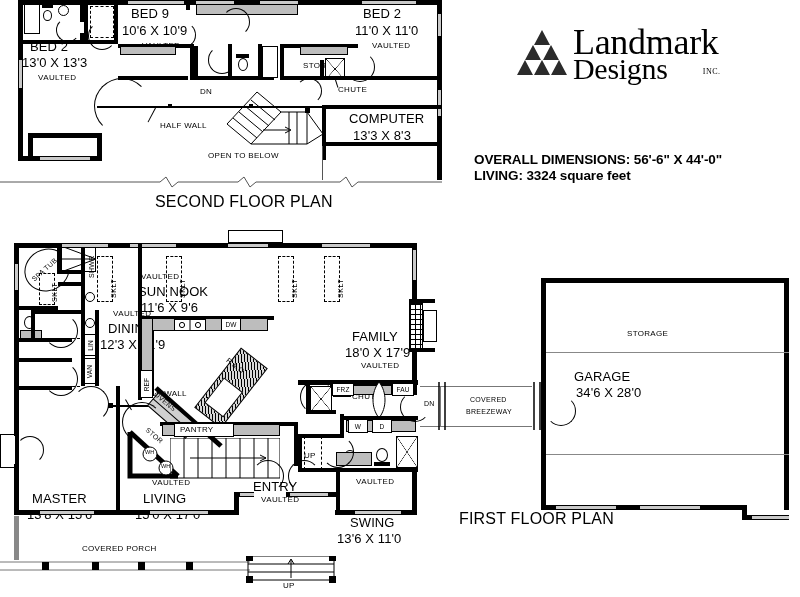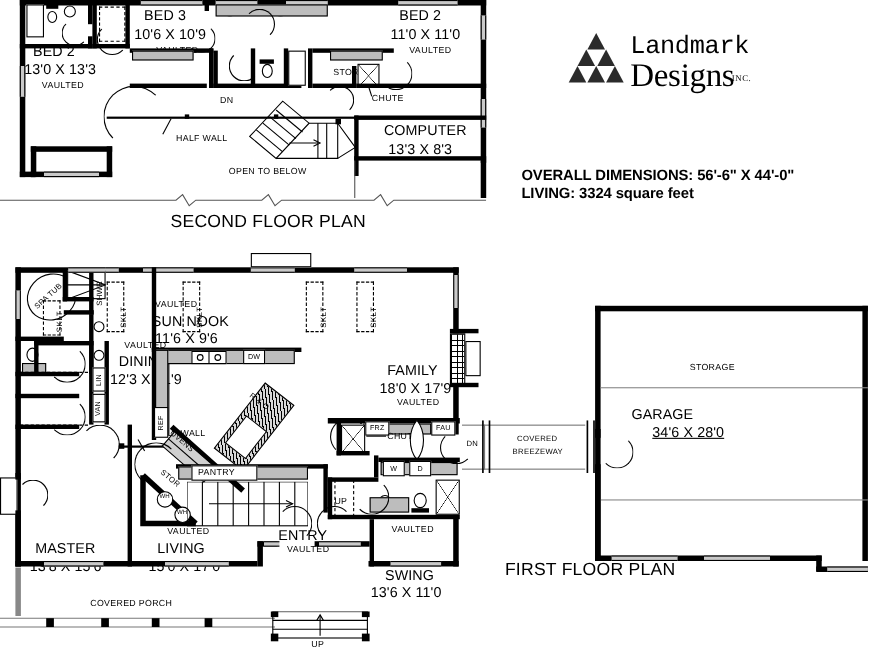--- a/index.html
+++ b/index.html
@@ -92,21 +92,21 @@
   .logo-wrap{position:absolute;display:flex;align-items:flex-start;}
   .tri-stack{position:relative;width:52px;height:46px;}
   .tri{
     position:absolute;
     width:0;height:0;
     border-left:8.5px solid transparent;
     border-right:8.5px solid transparent;
     border-bottom:15px solid #2b2b2b;
   }
   .logo-text{margin-left:4px;}
-  .logo-l1{font-family:Liberation Mono, monospace;font-size:23px;line-height:25px;font-weight:400;letter-spacing:-.3px;}
+  .logo-l1{font-family:Liberation Serif, serif;font-size:36px;line-height:25px;font-weight:400;letter-spacing:-.3px;}
   .logo-l2{font-family:"Liberation Serif", serif;font-size:30px;line-height:28px;font-weight:400;letter-spacing:-.3px;position:relative;}
   .logo-inc{font-family:"Liberation Serif", serif;font-size:8px;position:absolute;right:-2px;bottom:-3px;letter-spacing:.5px;}
   
   .spec-block{position:absolute;font-size:13.5px;font-weight:bold;line-height:16px;letter-spacing:-.1px;}
   .credit{position:absolute;font-size:13px;line-height:16px;letter-spacing:.1px;}
   .credit .t1{font-weight:bold;}
 </style>
 </head>
 <body>
 
@@ -140,21 +140,21 @@
     <div class="wall" style="left:84px;top:40px;width:34px;height:4px;"></div>
     <div class="wall" style="left:114px;top:0px;width:4px;height:44px;"></div>
     <div class="abs" style="left:90px;top:6px;width:24px;height:32px;border:1px dashed #000;box-sizing:border-box;"></div>
     <div class="swing q-bl" style="left:88px;top:22px;width:28px;height:28px;"></div>
 
     <div class="lbl room-name" style="left:30px;top:40px;">BED 2</div>
     <div class="lbl room-dim" style="left:22px;top:56px;">13'0 X 13'3</div>
     <div class="lbl vaulted" style="left:38px;top:74px;">VAULTED</div>
 
     <div class="win" style="left:128px;top:0px;width:56px;height:5px;"></div>
-    <div class="lbl room-name" style="left:131px;top:7px;">BED 3</div>
+    <div class="lbl room-name" style="left:131px;top:7px;">BED 9</div>
     <div class="lbl room-dim" style="left:122px;top:24px;">10'6 X 10'9</div>
     <div class="lbl vaulted" style="left:142px;top:42px;">VAULTED</div>
 
     <div class="wall" style="left:190px;top:44px;width:4px;height:36px;"></div>
     <div class="wall" style="left:118px;top:44px;width:76px;height:4px;"></div>
     <div class="greyfill" style="left:120px;top:46px;width:56px;height:9px;"></div>
     <div class="wall" style="left:118px;top:76px;width:70px;height:4px;"></div>
     <div class="swing q-br" style="left:170px;top:22px;width:26px;height:26px;"></div>
 
     <div class="wall" style="left:186px;top:0px;width:4px;height:10px;"></div>
@@ -550,21 +550,21 @@
     <div class="wall" style="left:541px;top:275px;width:206px;height:5px;"></div>
     <div class="wall" style="left:742px;top:275px;width:5px;height:14px;"></div>
     <div class="wall" style="left:742px;top:285px;width:47px;height:5px;"></div>
     <div class="win" style="left:556px;top:275px;width:60px;height:5px;"></div>
     <div class="win" style="left:640px;top:275px;width:60px;height:5px;"></div>
     <div class="win" style="left:752px;top:285px;width:37px;height:5px;"></div>
     <div class="thin" style="left:546px;top:122px;width:243px;height:1px;background:#888;"></div>
     <div class="thin" style="left:546px;top:224px;width:243px;height:1px;background:#888;"></div>
     <div class="lbl tiny8" style="left:627px;top:100px;">STORAGE</div>
     <div class="lbl room-name" style="left:574px;top:140px;">GARAGE</div>
-    <div class="lbl room-dim" style="left:593px;top:156px;text-decoration:underline;">34'6 X 28'0</div>
+    <div class="lbl room-dim" style="left:576px;top:156px;">34'6 X 28'0</div>
     <div class="swing q-br" style="left:546px;top:166px;width:30px;height:30px;"></div>
     <div class="wall" style="left:541px;top:160px;width:5px;height:8px;"></div>
     <div class="wall" style="left:541px;top:192px;width:5px;height:88px;"></div>
 
   </div>
 
   <div class="lbl plan-title" style="left:459px;top:511px;">FIRST FLOOR PLAN</div>
 
 
 </div>

